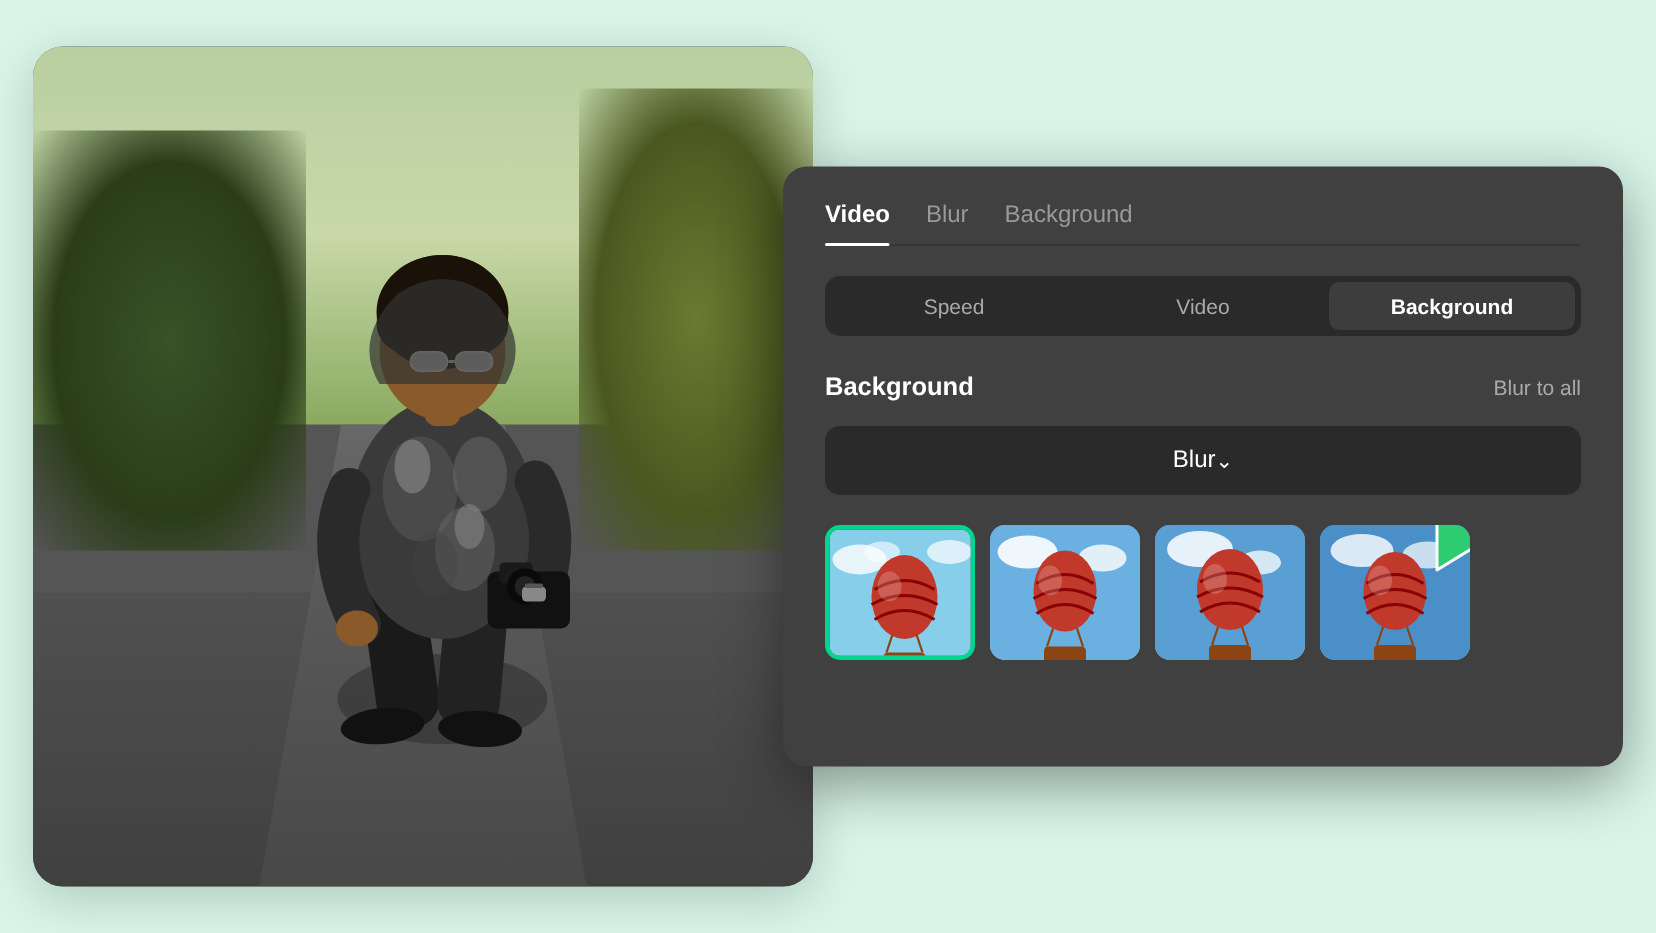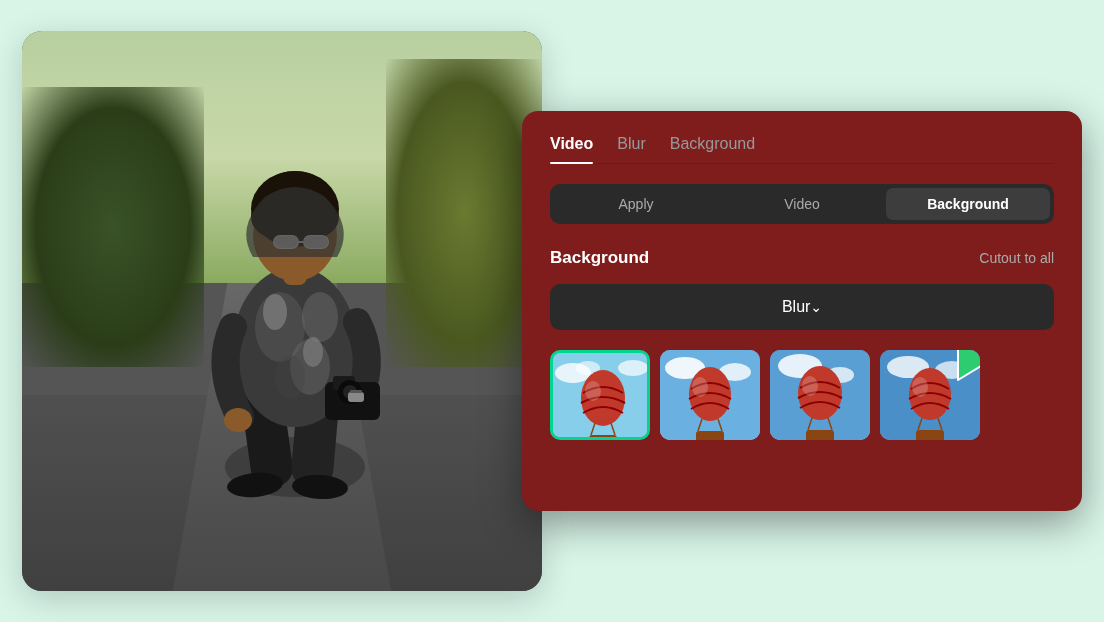--- a/index.html
+++ b/index.html
@@ -34,21 +34,21 @@
       position: relative;
       flex-shrink: 0;
       box-shadow: 0 8px 32px rgba(0,0,0,0.18);
       background: #555;
     }
 
     
     .panel {
       width: 560px;
       min-height: 400px;
-      background: #7f1d1d;
+      background: #404040;
       border-radius: 16px;
       padding: 24px 28px 28px 28px;
       position: absolute;
       right: 0;
       top: 50%;
       transform: translateY(-50%);
       box-shadow: 0 12px 40px rgba(0,0,0,0.4);
       z-index: 10;
     }
 
@@ -341,28 +341,28 @@
 
   <div class="panel">
 
     <div class="tabs-row">
       <div class="tab-item active">Video</div>
       <div class="tab-item">Blur</div>
       <div class="tab-item">Background</div>
     </div>
 
     <div class="sub-tabs-row">
-      <div class="sub-tab">Apply</div>
+      <div class="sub-tab">Speed</div>
       <div class="sub-tab">Video</div>
       <div class="sub-tab active">Background</div>
     </div>
 
     <div class="section-header">
       <span class="section-title">Background</span>
-      <span class="apply-all-btn">Cutout to all</span>
+      <span class="apply-all-btn">Blur to all</span>
     </div>
 
     <div class="dropdown">
       <span class="dropdown-label">Blur</span>
       <span class="chevron-icon">⌄</span>
     </div>
 
     <div class="thumbnails-row">
 
       <div class="thumb-item selected">

